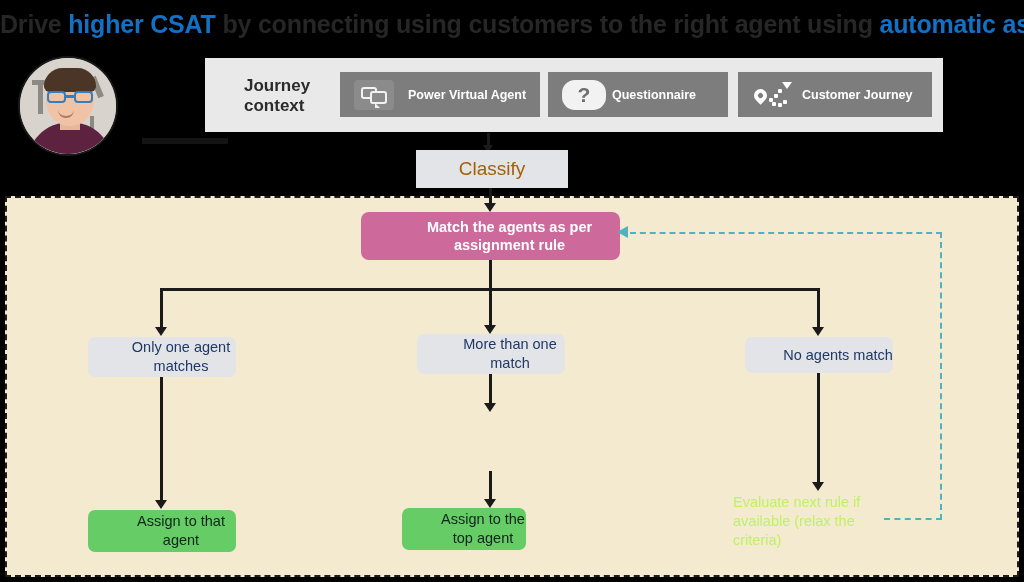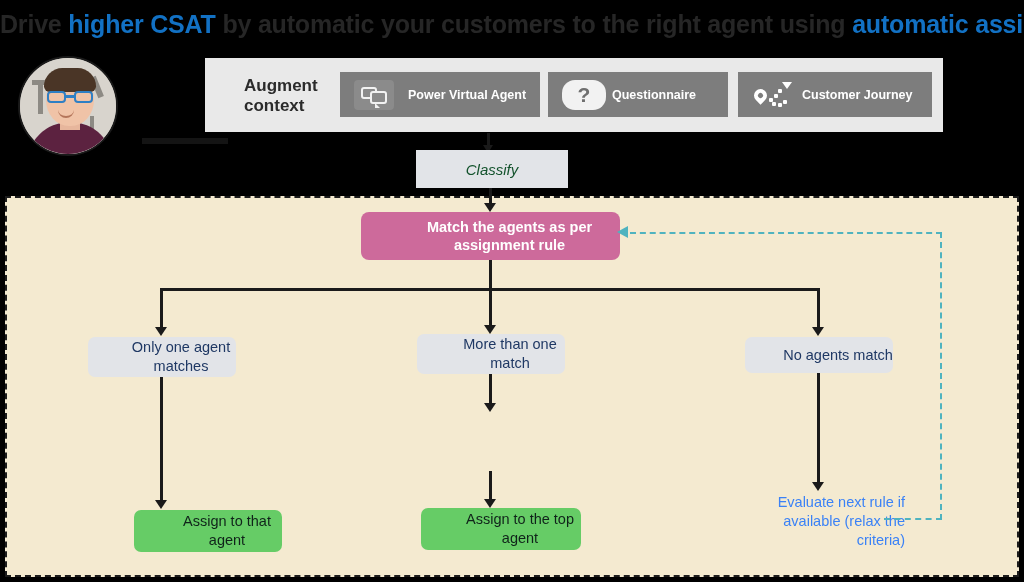--- a/index.html
+++ b/index.html
@@ -55,63 +55,63 @@
   .ico-q{width:44px;height:30px;background:#f2f2f2;border-radius:13px;display:flex;align-items:center;justify-content:center;}
   .ico-q span{font-size:21px;font-weight:bold;color:#6f6f6f;line-height:1;}
   
   .ico-j .dot{position:absolute;left:2px;top:9px;width:13px;height:13px;border-radius:50% 50% 50% 0;transform:rotate(-45deg);background:#fff;}
   .ico-j .dot:after{content:"";position:absolute;left:4px;top:4px;width:5px;height:5px;border-radius:50%;background:#7d7d7d;}
   .ico-j .pd{position:absolute;background:#fff;border-radius:1px;}
   .ico-j .tri{position:absolute;left:30px;top:2px;width:0;height:0;border-left:5px solid transparent;border-right:5px solid transparent;border-top:7px solid #fff;}
 
   
   .classify{position:absolute;left:416px;top:150px;width:152px;height:38px;background:#e2e4e8;
-    display:flex;align-items:center;justify-content:center;font-size:15px;color:#14532d;font-style:italic;}
+    display:flex;align-items:center;justify-content:center;font-size:19px;color:#a16207;}
   .arr-to-classify{position:absolute;left:487px;top:133px;width:3px;height:14px;background:#1a1a1a;}
   .arr-to-classify:after{content:"";position:absolute;left:-4px;top:12px;border-left:5.5px solid transparent;border-right:5.5px solid transparent;border-top:8px solid #1a1a1a;}
 
   
   .panel{position:absolute;left:5px;top:196px;width:1014px;height:381px;background:#f4ead0;
     border:2px dashed #1c1c1c;box-sizing:border-box;}
 
   
   .box{position:absolute;display:flex;align-items:center;justify-content:center;text-align:center;box-sizing:border-box;padding-left:38px;}
   .box-pink{left:361px;top:212px;width:259px;height:48px;background:#cd6a9b;border-radius:8px;
     color:#fff;font-size:14.5px;font-weight:bold;line-height:18px;}
   .box-light{background:#e2e4e8;border-radius:7px;color:#1f3864;font-size:14.5px;line-height:19px;}
   .b-only{left:88px;top:337px;width:148px;height:40px;}
   .b-more{left:417px;top:334px;width:148px;height:40px;}
   .b-none{left:745px;top:337px;width:148px;height:36px;}
   .b-rank{left:337px;top:412px;width:308px;height:59px;line-height:20px;font-size:14.5px;}
   .box-green{background:#66cc66;border-radius:7px;color:#10231a;font-size:14.5px;line-height:19px;}
-  .g-that{left:88px;top:510px;width:148px;height:42px;margin-left:46px;}
-  .g-top{left:421px;top:508px;width:160px;height:42px;}
-  .eval-text{position:absolute;left:733px;top:493px;width:172px;text-align:right;
-    font-size:14.5px;line-height:19px;color:#3b82f6;}
+  .g-that{left:88px;top:510px;width:148px;height:42px;}
+  .g-top{left:402px;top:508px;width:124px;height:42px;}
+  .eval-text{position:absolute;left:733px;top:493px;width:172px;text-align:left;
+    font-size:14.5px;line-height:19px;color:#bef264;}
 
   
   .ln{position:absolute;background:#1a1a1a;}
   .ah-down{position:absolute;width:0;height:0;border-left:6px solid transparent;border-right:6px solid transparent;border-top:9px solid #1a1a1a;}
 
   
   .teal-h{position:absolute;left:630px;top:232px;height:0;width:312px;border-top:2.5px dashed #4fb3bf;}
   .teal-v{position:absolute;left:940px;top:232px;width:0;height:288px;border-left:2.5px dashed #4fb3bf;}
   .teal-b{position:absolute;left:884px;top:518px;height:0;width:58px;border-top:2.5px dashed #4fb3bf;}
   .teal-head{position:absolute;left:617px;top:226px;width:0;height:0;
     border-top:6px solid transparent;border-bottom:6px solid transparent;border-right:11px solid #4fb3bf;}
 </style>
 </head>
 <body>
 
 <div id="stage">
 
   <div class="title-bar">
     <span class="t-dark">Drive</span>
     <span class="t-blue">higher CSAT</span>
-    <span class="t-dark">by automatic your customers to the right agent using</span>
+    <span class="t-dark">by connecting using customers to the right agent using</span>
     <span class="t-blue">automatic assignment.</span>
   </div>
 
   <div class="presenter">
     <div class="avatar">
       <div class="av-wall"></div>
       <div class="av-mark av-m1"></div>
       <div class="av-mark av-m2"></div>
       <div class="av-mark av-m3"></div>
       <div class="av-mark av-m4"></div>
@@ -127,21 +127,21 @@
         <div class="av-lens av-l2"></div>
         <div class="av-bridge"></div>
       </div>
     </div>
     <div class="presenter-sub"></div>
     <div class="presenter-name"></div>
   </div>
 
   <div class="ctx-strip"></div>
   <div class="ctx-label">
-    <div>Augment</div>
+    <div>Journey</div>
     <div>context</div>
   </div>
 
   <div class="ctx-btn ctx-b1">
     <div class="ctx-ico ico-chat">
       <div class="b1"></div>
         <div class="b2"></div>
     </div>
     <div class="ctx-txt">Power Virtual Agent</div>
   </div>

